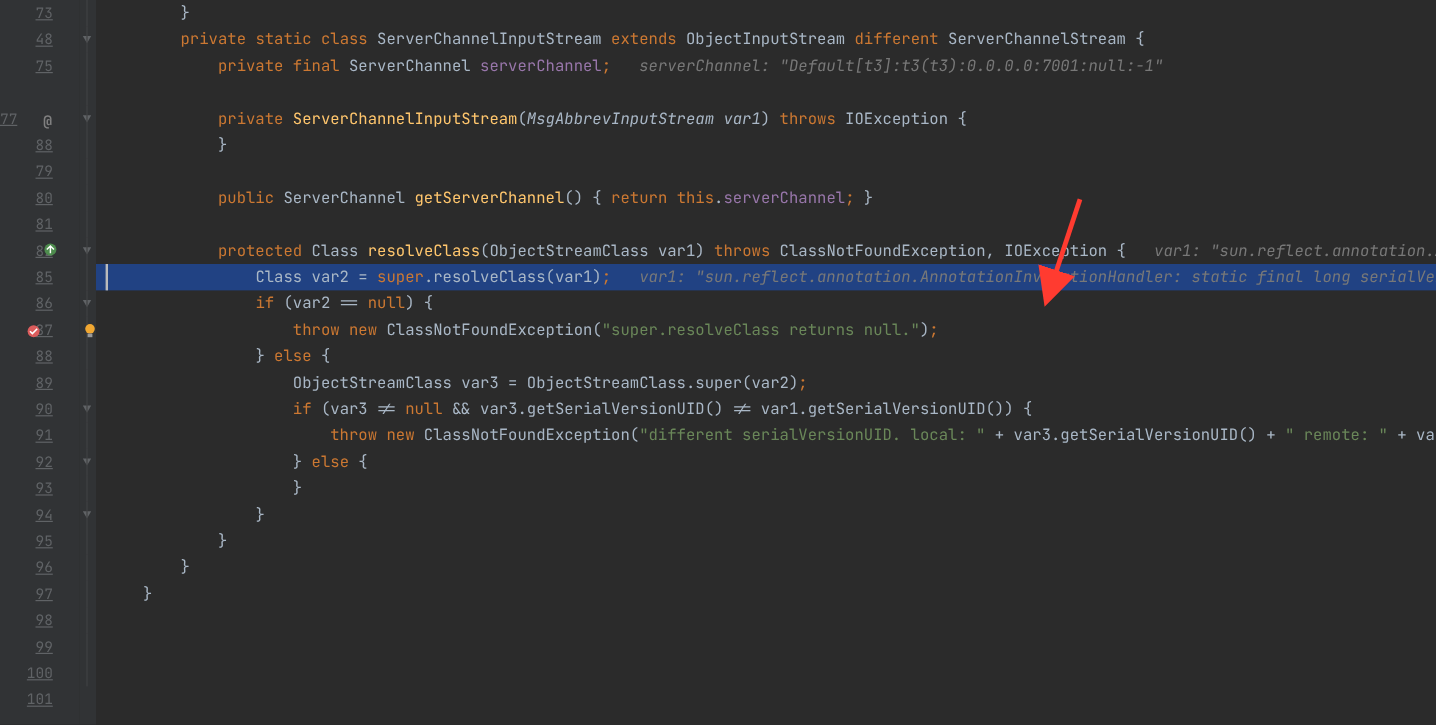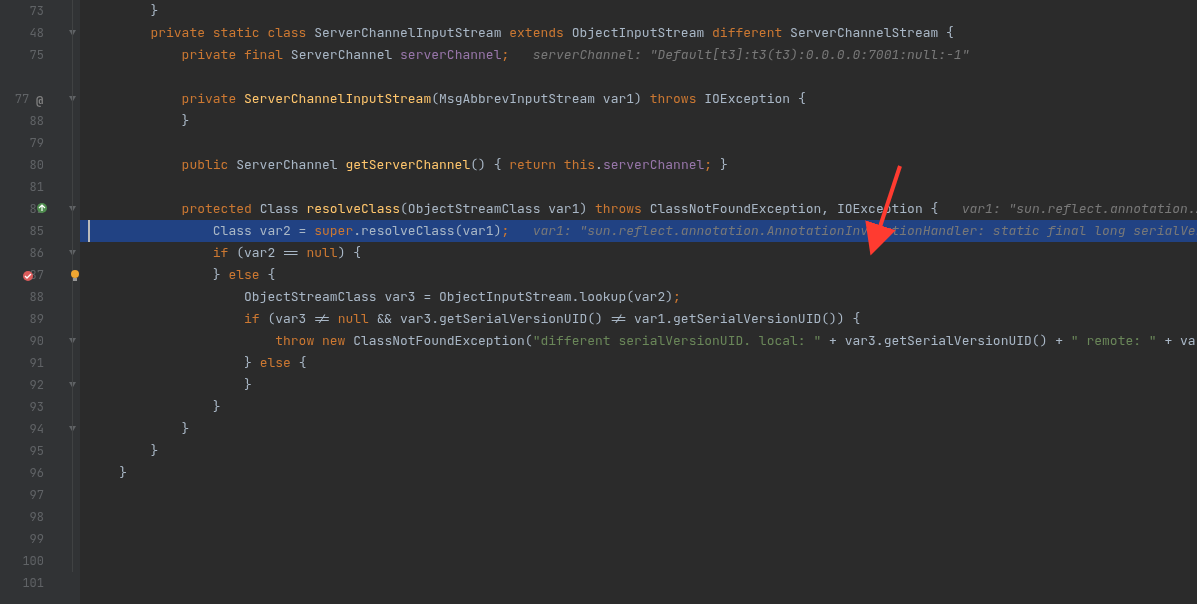--- a/index.html
+++ b/index.html
@@ -27,20 +27,21 @@
       height: 22px;
       display: flex;
       align-items: center;
       justify-content: flex-end;
       position: relative;
     }
     .line-num {
       color: #606366;
       font-size: 12px;
       padding-right: 22px;
+      text-decoration: underline;
     }
     .gutter-icon {
       position: absolute;
       right: 4px;
       width: 12px;
       height: 12px;
     }
     .breakpoint {
       position: absolute;
       left: 22px;
@@ -86,21 +87,21 @@
     .highlight-line {
       background: #214283;
     }
     .kw { color: #cc7832; }
     .type { color: #a9b7c6; }
     .method-decl { color: #ffc66d; }
     .str { color: #6a8759; }
     .hint { color: #787878; font-style: italic; }
     .punc { color: #a9b7c6; }
     .field { color: #9876aa; }
-    .param { color: #a9b7c6; }
+    .param { color: #a9b7c6; font-style: italic; }
     .semi { color: #cc7832; }
     .brace { color: #a9b7c6; }
     
     .bulb {
       position: absolute;
       right: 0px;
       top: 0px;
       width: 14px;
       height: 14px;
     }
@@ -130,21 +131,21 @@
       </div>
       <div class="gutter-line">
         <span class="line-num">48</span>
       </div>
       <div class="gutter-line">
         <span class="line-num">75</span>
       </div>
       <div class="gutter-line">
         <span class="line-num"></span>
       </div>
-      <div class="gutter-line" style="justify-content: center;">
+      <div class="gutter-line" style="justify-content: flex-start;">
         <span class="line-num" style="padding-right: 22px; padding-left: 0px;">77</span>
         <span class="gutter-icon" style="right: auto; color: rgb(128, 128, 128); font-size: 12px; font-weight: bold; position: absolute; left: 36px;">@</span>
       </div>
       <div class="gutter-line">
         <span class="line-num">88</span>
       </div>
       <div class="gutter-line">
         <span class="line-num">79</span>
       </div>
       <div class="gutter-line">
@@ -328,22 +329,23 @@
       <div class="code-line"><span>            </span><span class="kw">private </span><span class="kw">final </span><span class="type">ServerChannel </span><span class="field">serverChannel</span><span class="semi">;   </span><span class="hint">serverChannel: "Default[t3]:t3(t3):0.0.0.0:7001:null:-1"</span></div>
       <div class="code-line"><span></span></div>
       <div class="code-line"><span>            </span><span class="kw">private </span><span class="method-decl">ServerChannelInputStream</span><span class="punc">(</span><span class="param">MsgAbbrevInputStream var1</span><span class="punc">) </span><span class="kw">throws </span><span class="type">IOException </span><span class="brace">{</span></div>
       <div class="code-line"><span>            </span><span class="brace">}</span></div>
       <div class="code-line"><span></span></div>
       <div class="code-line"><span>            </span><span class="kw">public </span><span class="type">ServerChannel </span><span class="method-decl">getServerChannel</span><span class="punc">() </span><span class="brace">{ </span><span class="kw">return </span><span class="kw">this</span><span class="punc">.</span><span class="field">serverChannel</span><span class="semi">; </span><span class="brace">}</span></div>
       <div class="code-line"><span></span></div>
       <div class="code-line"><span>            </span><span class="kw">protected </span><span class="type">Class </span><span class="method-decl">resolveClass</span><span class="punc">(ObjectStreamClass var1) </span><span class="kw">throws </span><span class="type">ClassNotFoundException</span><span class="punc">, </span><span class="type">IOException </span><span class="brace">{   </span><span class="hint">var1: "sun.reflect.annotation.Anno</span></div>
       <div class="code-line highlight-line"><div class="caret"></div><span>                </span><span class="punc">Class var2 = </span><span class="kw">super</span><span class="punc">.resolveClass(var1)</span><span class="semi">;   </span><span class="hint">var1: "sun.reflect.annotation.AnnotationInvocationHandler: static final long serialVersio</span></div>
       <div class="code-line"><span>                </span><span class="kw">if </span><span class="punc">(var2 == </span><span class="kw">null</span><span class="punc">) {</span></div>
+      <div class="code-line"><span>                    </span><span class="kw">throw </span><span class="kw">new </span><span class="punc">ClassNotFoundException(</span><span class="str">"super.resolveClass returns null."</span><span class="punc">)</span><span class="semi">;</span></div>
       <div class="code-line"><span>                </span><span class="brace">} </span><span class="kw">else </span><span class="brace">{</span></div>
-      <div class="code-line"><span>                    </span><span class="punc">ObjectStreamClass var3 = ObjectInputStream.lookup(var2)</span><span class="semi">;</span></div>
+      <div class="code-line"><span>                    </span><span class="punc">ObjectStreamClass var3 = ObjectStreamClass.super(var2)</span><span class="semi">;</span></div>
       <div class="code-line"><span>                    </span><span class="kw">if </span><span class="punc">(var3 != </span><span class="kw">null </span><span class="punc">&amp;&amp; var3.getSerialVersionUID() != var1.getSerialVersionUID()) {</span></div>
       <div class="code-line"><span>                        </span><span class="kw">throw </span><span class="kw">new </span><span class="punc">ClassNotFoundException(</span><span class="str">"different serialVersionUID. local: "</span><span class="punc"> + var3.getSerialVersionUID() + </span><span class="str">" remote: "</span><span class="punc"> + var1.g</span></div>
       <div class="code-line"><span>                    </span><span class="brace">} </span><span class="kw">else </span><span class="brace">{</span></div>
       <div class="code-line"><span>                    </span><span class="brace">}</span></div>
       <div class="code-line"><span>                </span><span class="brace">}</span></div>
       <div class="code-line"><span>            </span><span class="brace">}</span></div>
       <div class="code-line"><span>        </span><span class="brace">}</span></div>
       <div class="code-line"><span>    </span><span class="brace">}</span></div>
       <div class="code-line"><span></span></div>
     </div>

